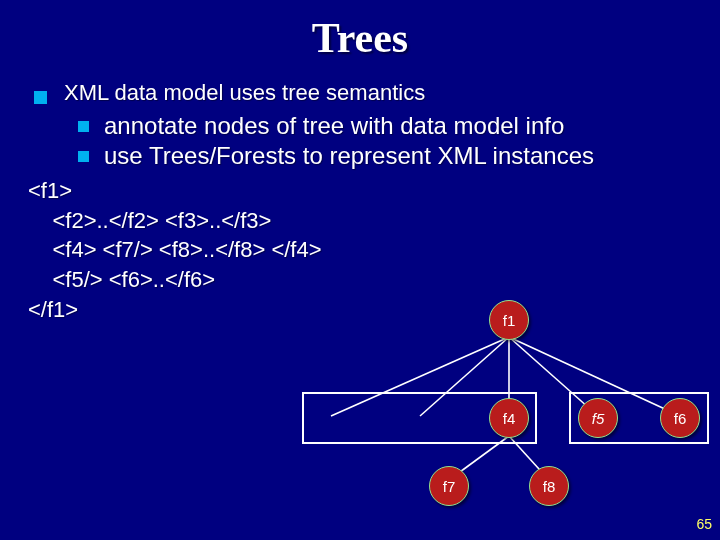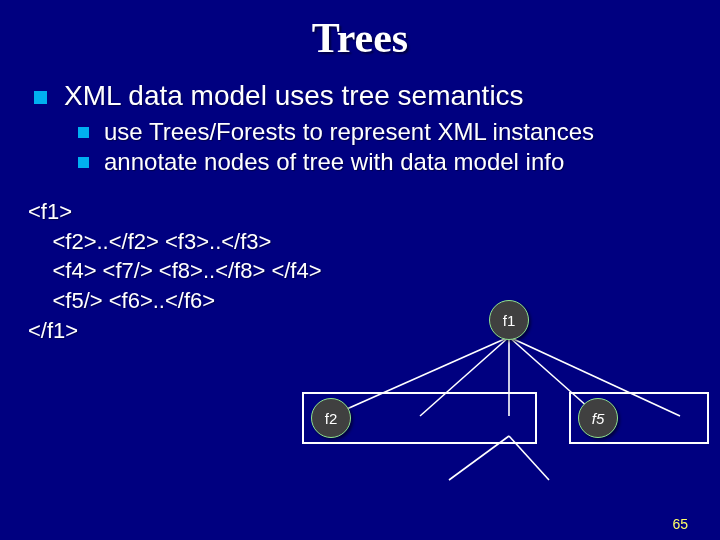--- a/index.html
+++ b/index.html
@@ -21,21 +21,21 @@
     color: #ffffff;
     font-size: 42px;
     font-weight: bold;
     text-align: center;
     margin-bottom: 18px;
     font-family: "Times New Roman", Times, serif;
     text-shadow: 2px 2px 2px rgba(0,0,0,0.5);
   }
   .bullets { list-style: none; }
   .lvl1 {
-    font-size: 28px;
+    font-size: 22px;
     color: #ffffff;
     margin: 6px 0 6px 0;
     padding-left: 36px;
     position: relative;
     text-shadow: 1px 1px 1px rgba(0,0,0,0.4);
   }
   .lvl1::before {
     content: "";
     position: absolute;
     left: 6px;
@@ -57,40 +57,40 @@
     position: absolute;
     left: 50px;
     top: 9px;
     width: 11px;
     height: 11px;
     background: #00b0f0;
   }
   .code {
     font-size: 22px;
     color: #ffffff;
-    margin-top: 21px;
+    margin-top: 6px;
     line-height: 1.35;
     white-space: pre;
     font-family: Arial, Helvetica, sans-serif;
     text-shadow: 1px 1px 1px rgba(0,0,0,0.4);
   }
   .tree {
     position: absolute;
     left: 0;
     top: 0;
     width: 720px;
     height: 540px;
     pointer-events: none;
   }
   .node {
     position: absolute;
     width: 40px;
     height: 40px;
     border-radius: 50%;
-    background: #404040;
+    background: #b91c1c;
     border: 1px solid #8fe28f;
     color: #ffffff;
     font-size: 15px;
     display: flex;
     align-items: center;
     justify-content: center;
     box-shadow: 2px 2px 3px rgba(0,0,0,0.5);
   }
   .box {
     position: absolute;
@@ -101,37 +101,37 @@
     position: absolute;
     left: 0; top: 0;
     width: 720px; height: 540px;
   }
   .edges line {
     stroke: #ffffff;
     stroke-width: 1.6;
   }
   .pagenum {
     position: absolute;
-    right: 32px;
+    right: 8px;
     bottom: 8px;
     color: #ffff66;
     font-size: 14px;
     margin-left: 44px;
   }
 </style>
 </head>
 <body>
 
 <div class="slide">
   <div class="title">Trees</div>
 
   <ul class="bullets">
     <li class="lvl1">XML data model uses tree semantics</li>
+    <li class="lvl2">annotate nodes of tree with data model info</li>
     <li class="lvl2">use Trees/Forests to represent XML instances</li>
-    <li class="lvl2">annotate nodes of tree with data model info</li>
   </ul>
 
   <div class="code"><span>&lt;f1&gt;</span>
 <span>    &lt;f2&gt;..&lt;/f2&gt; &lt;f3&gt;..&lt;/f3&gt;</span>
 <span>    &lt;f4&gt; &lt;f7/&gt; &lt;f8&gt;..&lt;/f8&gt; &lt;/f4&gt;</span>
 <span>    &lt;f5/&gt; &lt;f6&gt;..&lt;/f6&gt;</span>
 <span>&lt;/f1&gt;</span></div>
 
   <div class="tree">
     <svg class="edges" viewBox="0 0 720 540">
@@ -141,18 +141,21 @@
       <line x1="509" y1="337" x2="598" y2="416"></line>
       <line x1="509" y1="337" x2="680" y2="416"></line>
       <line x1="509" y1="436" x2="449" y2="480"></line>
       <line x1="509" y1="436" x2="549" y2="480"></line>
     </svg>
 
     <div class="box" style="left:302px; top:392px; width:235px; height:52px;"></div>
     <div class="box" style="left:569px; top:392px; width:140px; height:52px;"></div>
 
     <div class="node" style="left:489px; top:300px;">f1</div>
-    <div class="node" style="left:311px; top:398px;">f2</div>
+    <div class="node" style="left:489px; top:398px;">f4</div>
     <div class="node" style="left:578px; top:398px;font-style:italic;">f5</div>
+    <div class="node" style="left:660px; top:398px;">f6</div>
+    <div class="node" style="left:429px; top:466px;">f7</div>
+    <div class="node" style="left:529px; top:466px;">f8</div>
   </div>
 
   <div class="pagenum">65</div>
 </div>
 
 </body></html>

